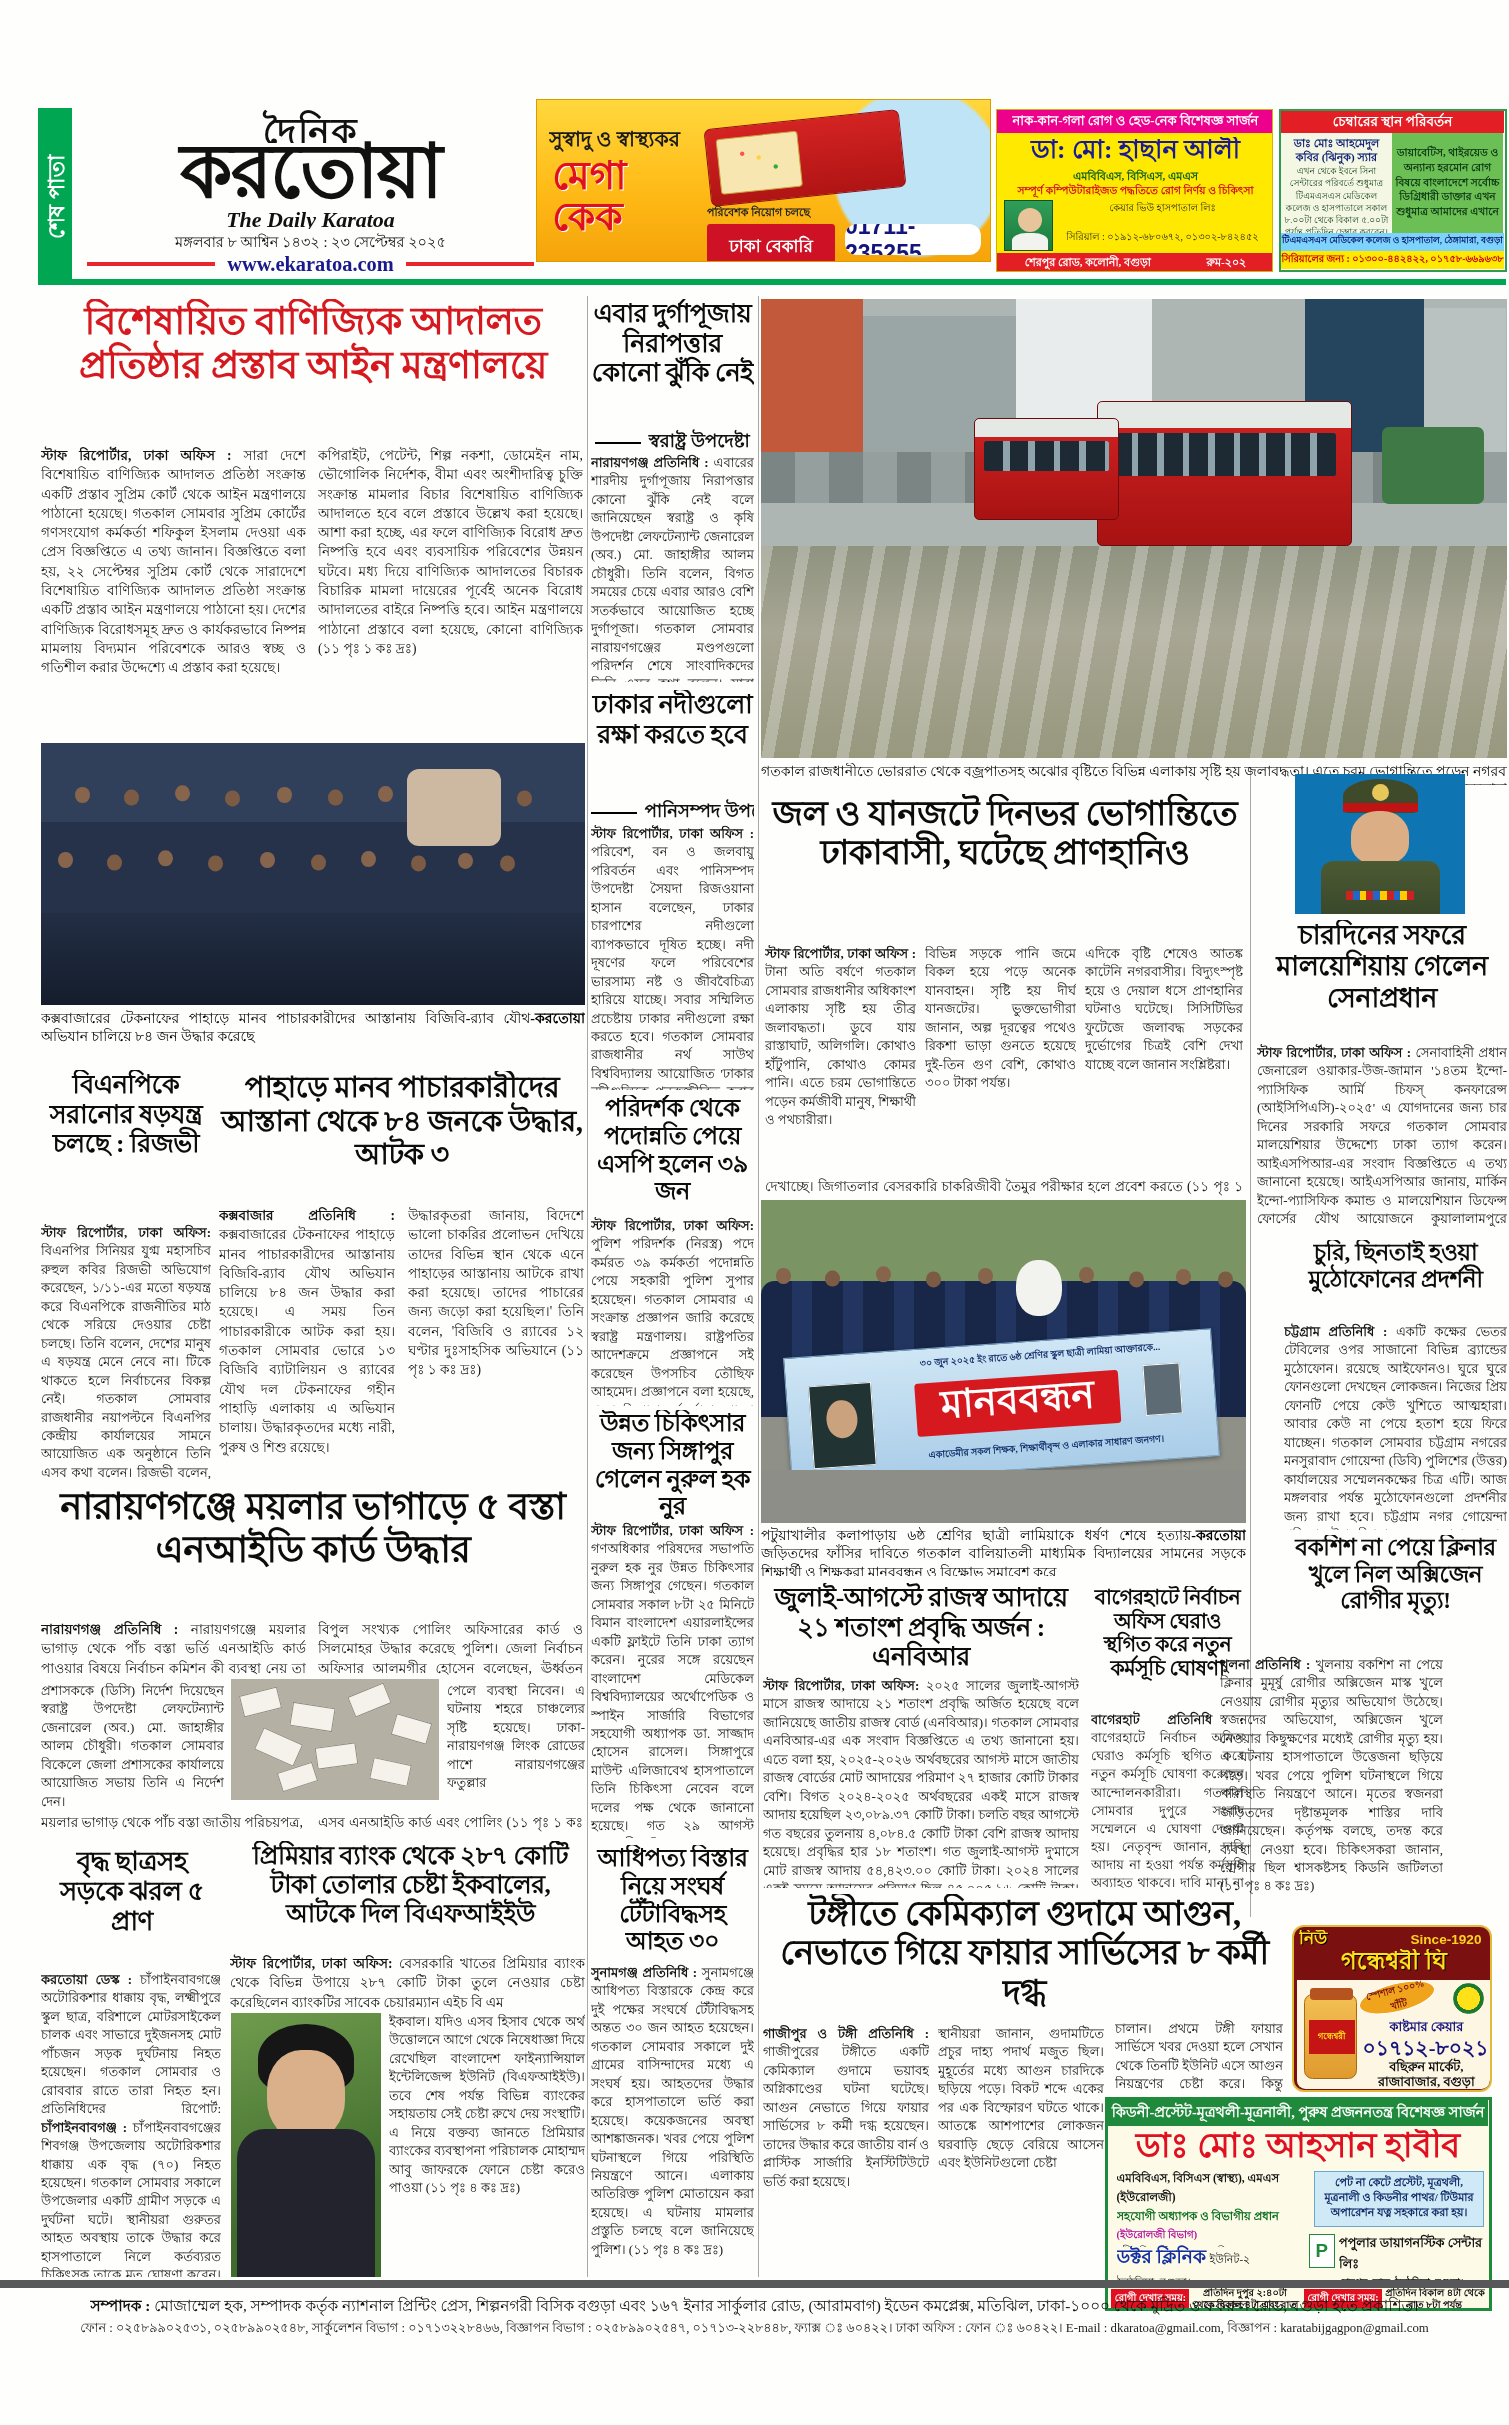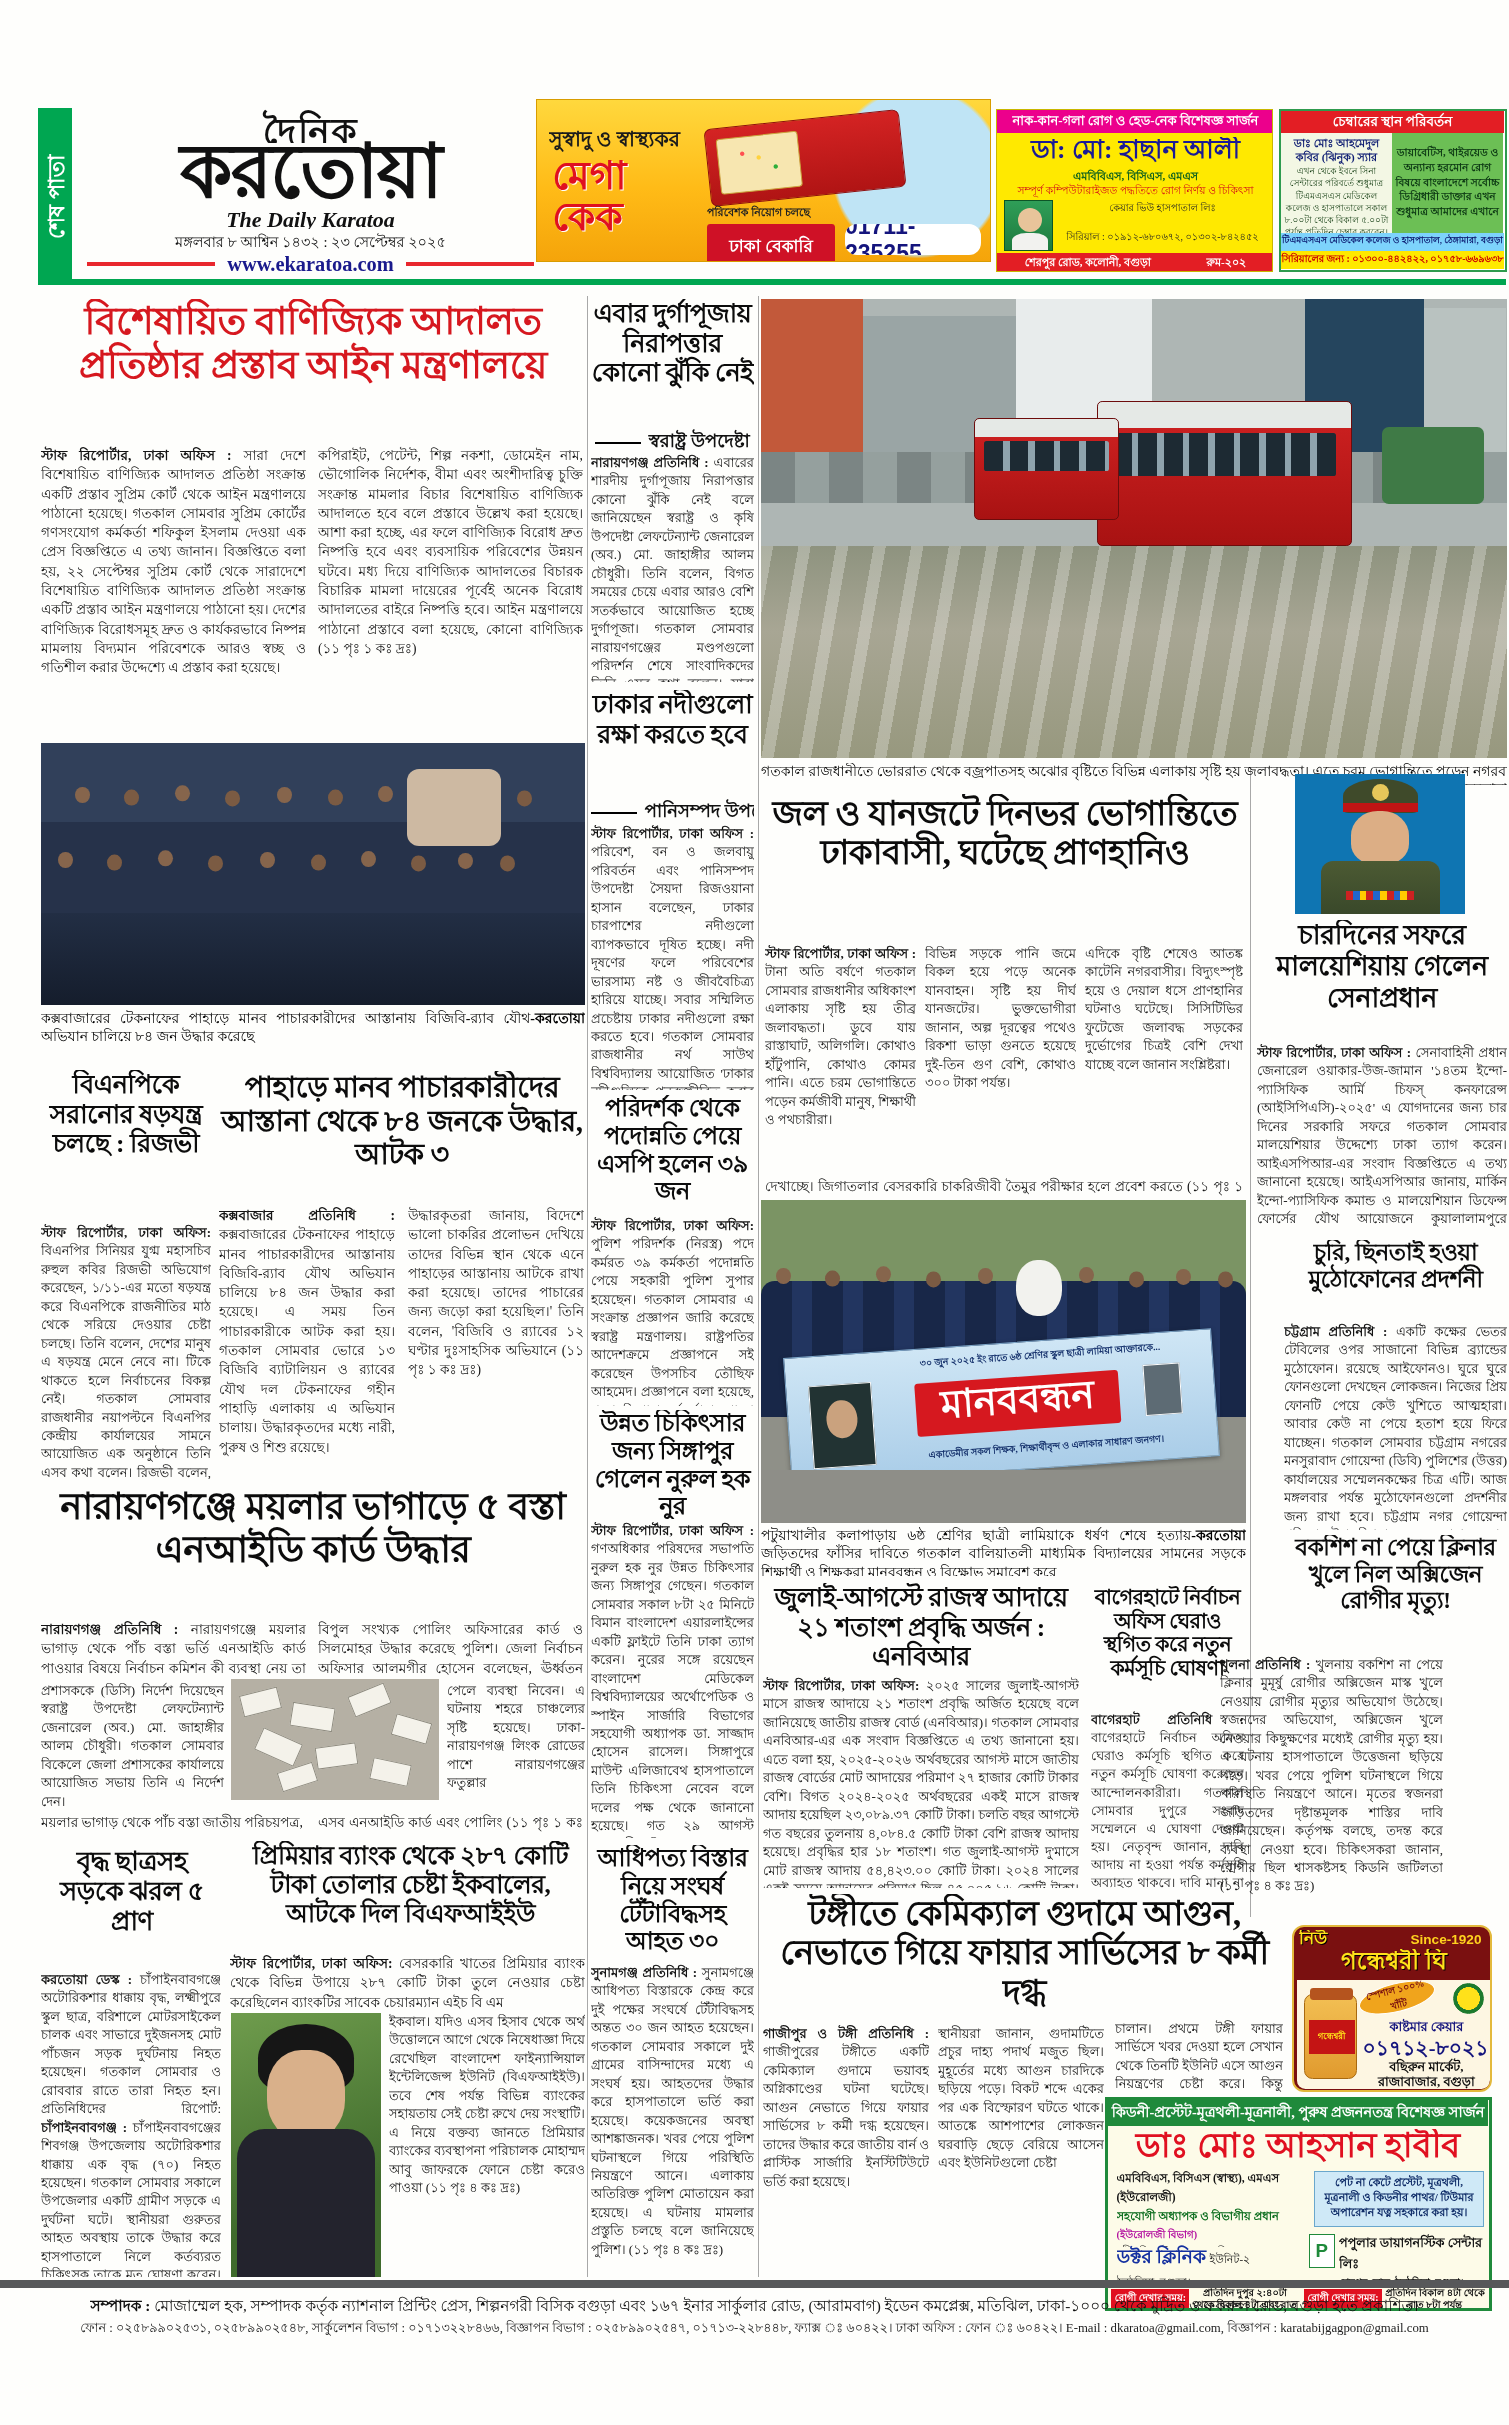--- a/index.html
+++ b/index.html
@@ -36,21 +36,21 @@
 .cake-box{background:linear-gradient(180deg,#d42323,#b01414);border-radius:6.8px;border:1.7px solid #8e0d0d}
 .cake-slice{background:radial-gradient(circle at 30% 30%,#ff5050 1.7px,transparent 2.6px),radial-gradient(circle at 70% 60%,#2fae3a 1.7px,transparent 2.6px),radial-gradient(circle at 50% 40%,#ffd23d 1.7px,transparent 2.6px),#f7e6b0;border-radius:3.4px;border:0.9px solid #caa23c}
 .cake-brand{background:#cf1126;color:#fff;font-weight:700;font-size:17px;display:flex;align-items:center;justify-content:center;border-radius:3.4px;font-family:"Liberation Sans",sans-serif}
 .cake-note{font-size:11px;font-weight:700;color:#222}
 .cake-phone{background:#fff;color:#14147d;font-weight:900;font-size:23px;display:flex;align-items:center;justify-content:center;border-radius:12px;font-family:"Liberation Sans",sans-serif}
 
 .hasan{background:#ffe900;border:0.9px solid #c9b700}
 .hasan-head{background:#ec008c;color:#fff;font-weight:700;font-size:13px;display:flex;align-items: center;justify-content:center}
 .hasan-name{color:#1a1a96;font-weight:900;font-size:25.5px;text-align:center;line-height:1.05}
 .hasan-deg{font-size:11px;font-weight:700;text-align:center;color:#0b5e1e}
-.hasan-red{font-size:10.6px;font-weight:400;text-align:center;color:#d40f18}
+.hasan-red{font-size:10.6px;font-weight:700;text-align:center;color:#d40f18}
 .hasan-photo{background:linear-gradient(180deg,#2f9e57,#1d7a3e);border:0.9px solid #0c5527}
 .hface{background:#e8c49a;border-radius:50%}
 .hbody2{background:#f2f2ef;border-radius:40% 40% 0 0}
 .hasan-small{font-size:9.8px;text-align:center;color:#222;line-height:1.3}
 .hasan-bar{background:#e31e24;color:#fff;font-weight:700;font-size:11px;display:flex;align-items:center;justify-content:space-around}
 
 .kabir{border:2.6px solid #2e9b4e;background:#fff}
 .kabir-head{background:#e31e24;color:#fff;font-weight:700;font-size:13.6px;display:flex;align-items:center;justify-content:center}
 .kabir-left{background:#f3f7e4;font-size:9px;line-height:1.35;text-align:center;color:#143d12;padding:2.6px}
 .kabir-name{font-size:11px;font-weight:900;color:#0d1c72}

